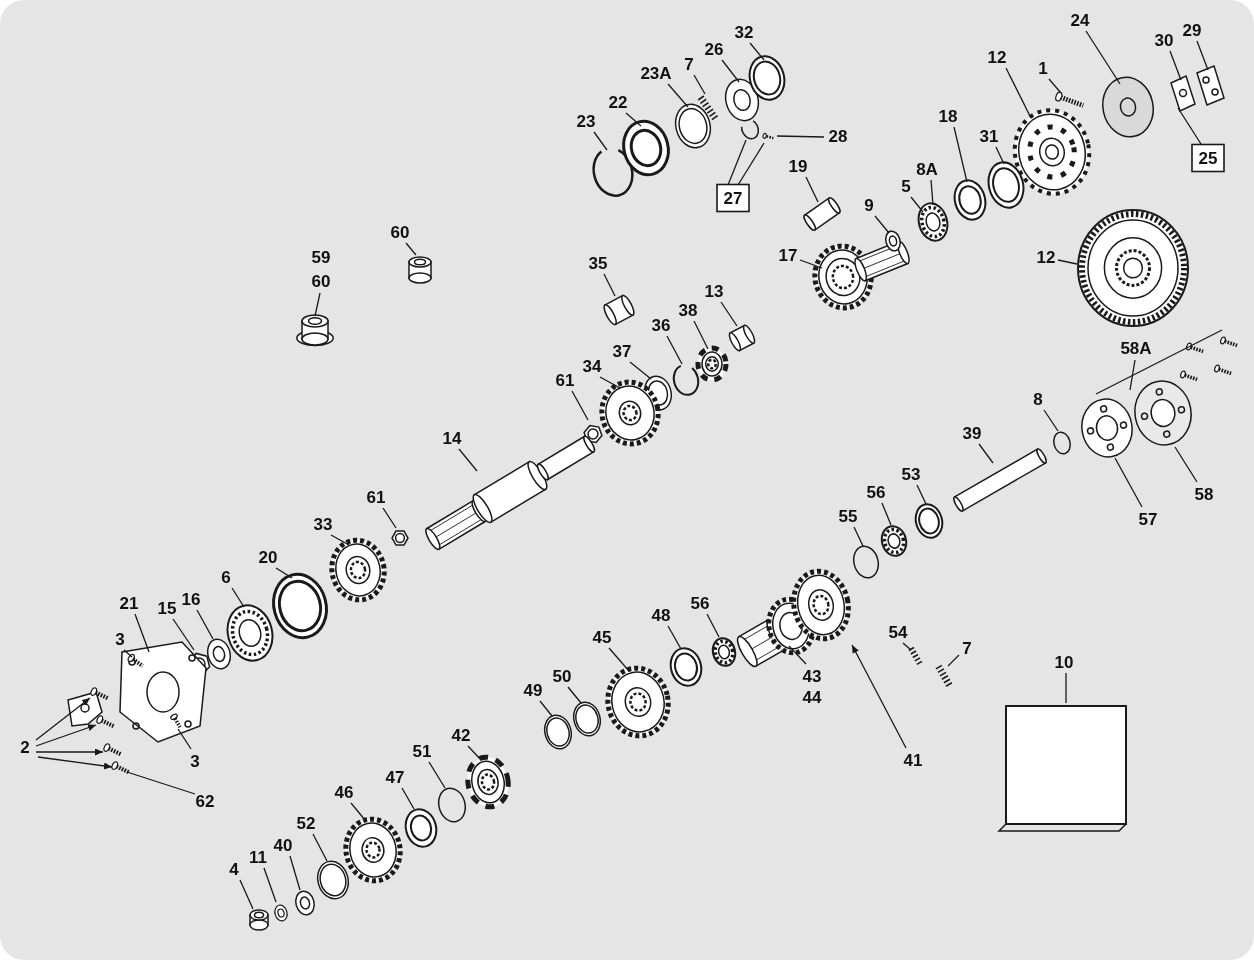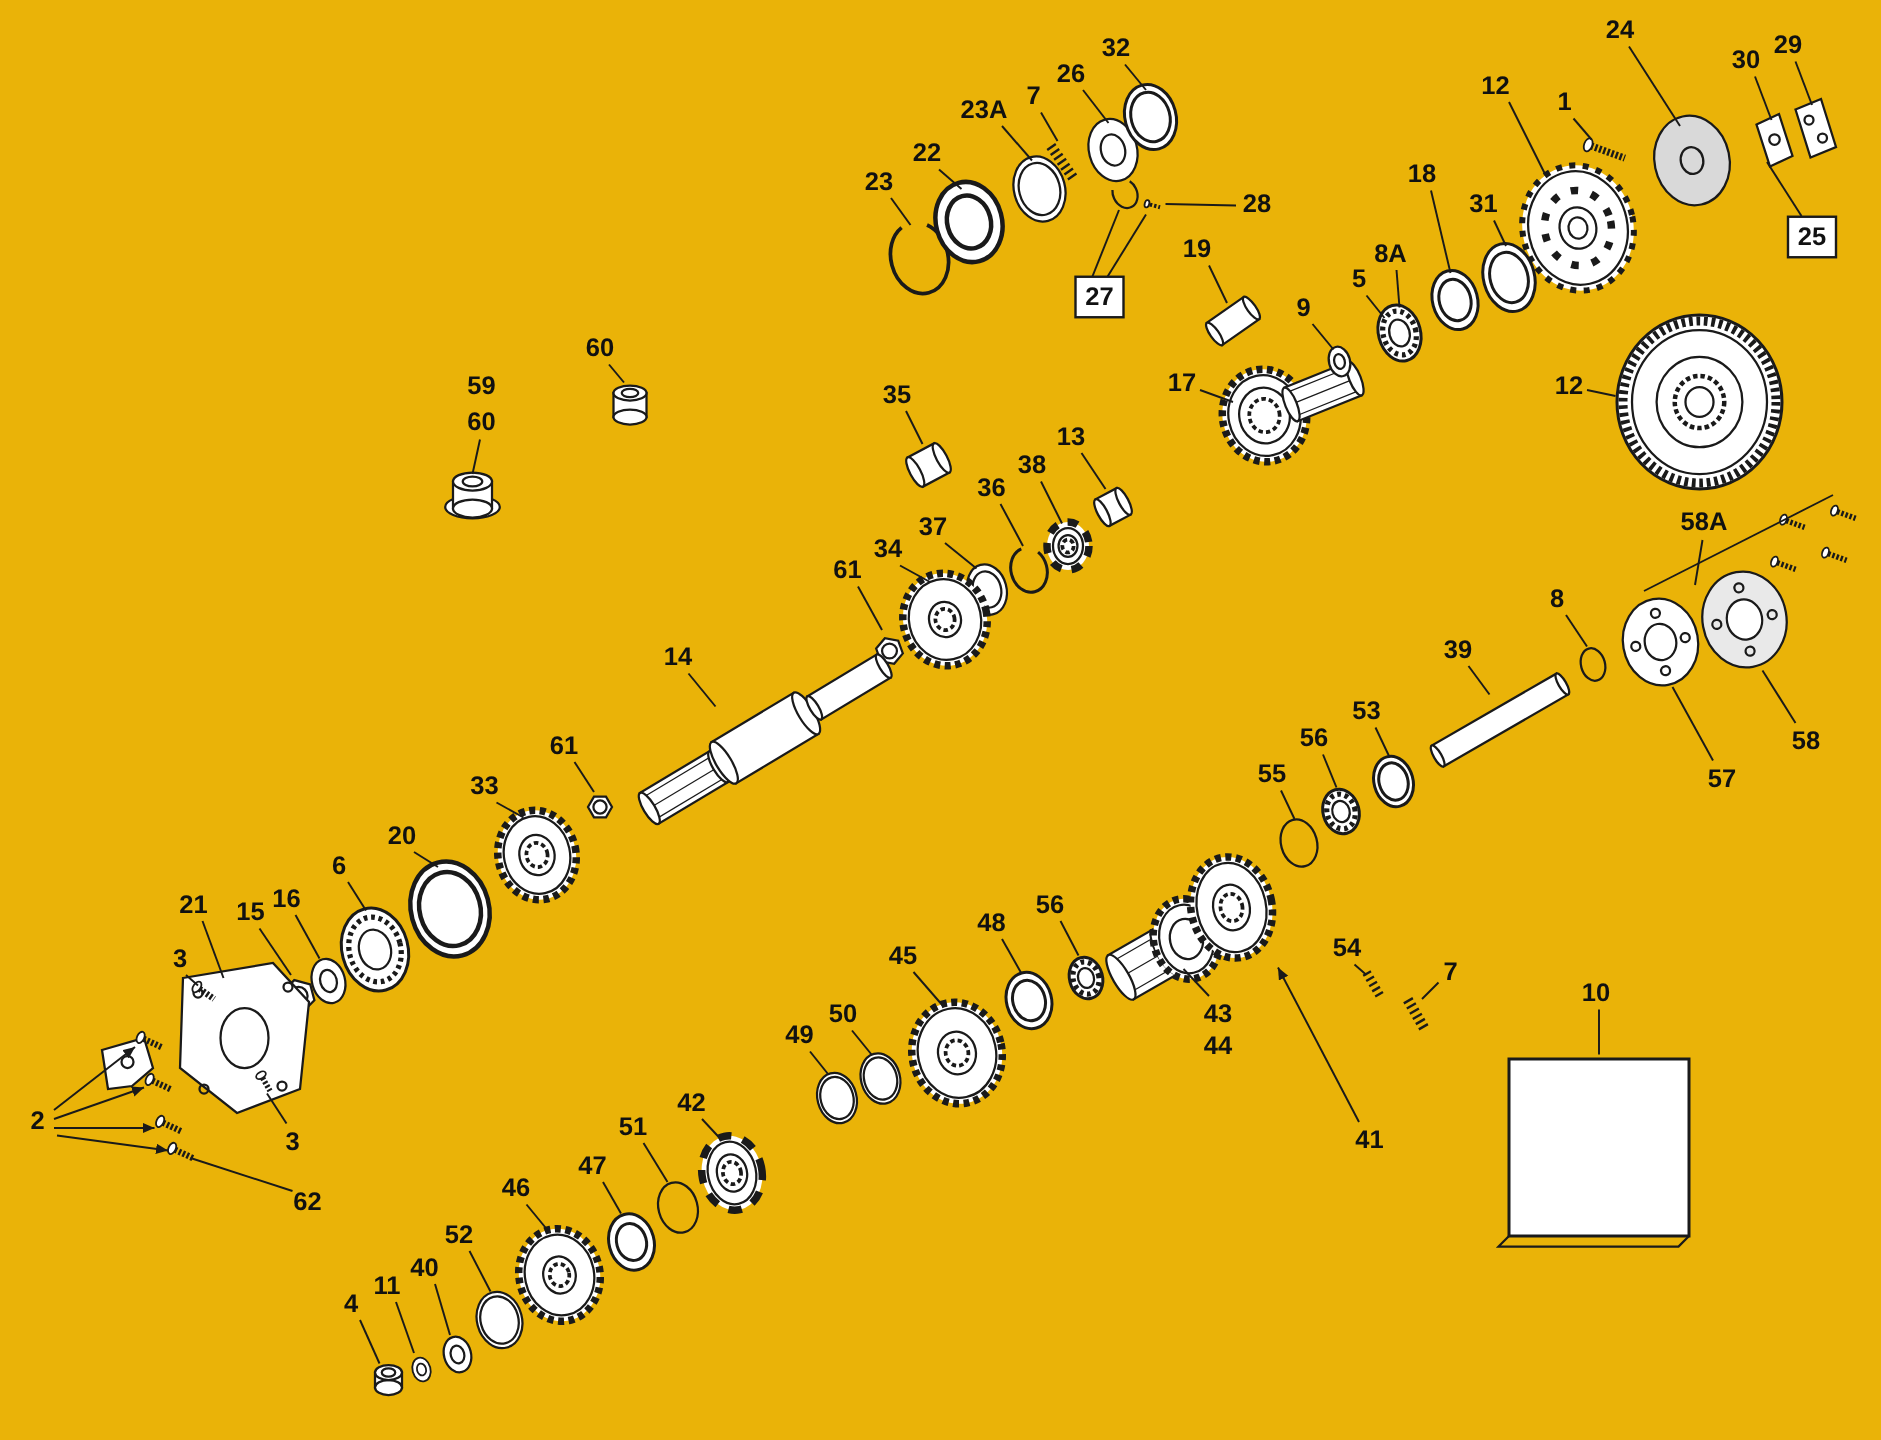--- a/index.html
+++ b/index.html
@@ -2,21 +2,21 @@
 <html><head>
 <meta charset="utf-8">
 <style>
   html, body { margin: 0; padding: 0; }
   body {
     width: 1254px; height: 960px;
     background: #ffffff;
     font-family: "Liberation Sans", sans-serif;
     overflow: hidden;
   }
-  .stage { position: relative; width: 1254px; height: 960px; background: #eab308; }
+  .stage { position: relative; width: 1254px; height: 960px; background: #e5e5e5; border-radius: 24px; }
   .stage svg { position: absolute; left: 0; top: 0; }
   #labels-layer text {
     font-family: "Liberation Sans", sans-serif;
     font-weight: 700;
     font-size: 17px;
   }
 </style>
 </head>
 <body style="background: rgb(255, 255, 255);">
 

